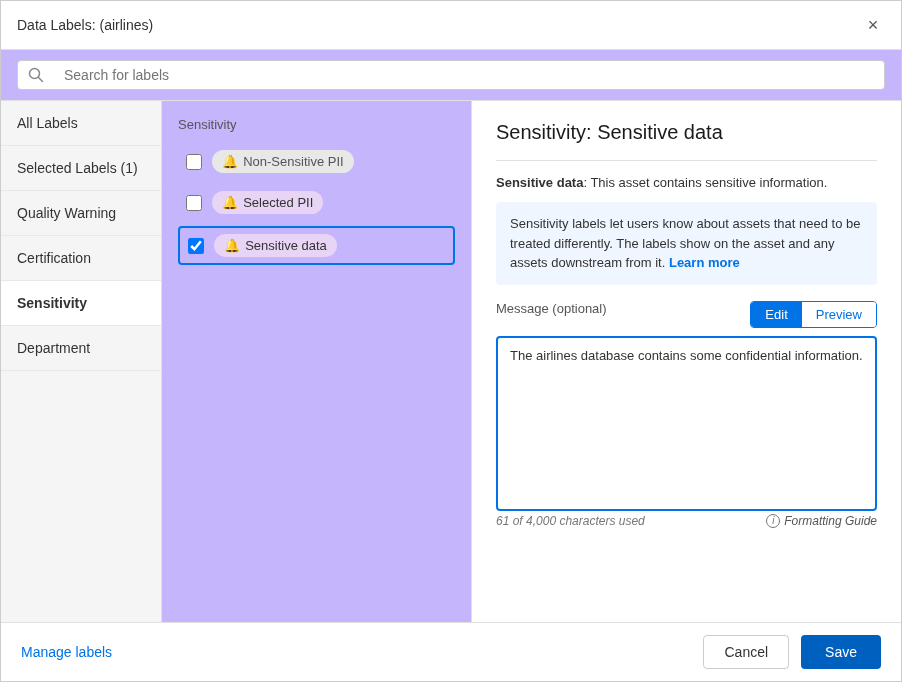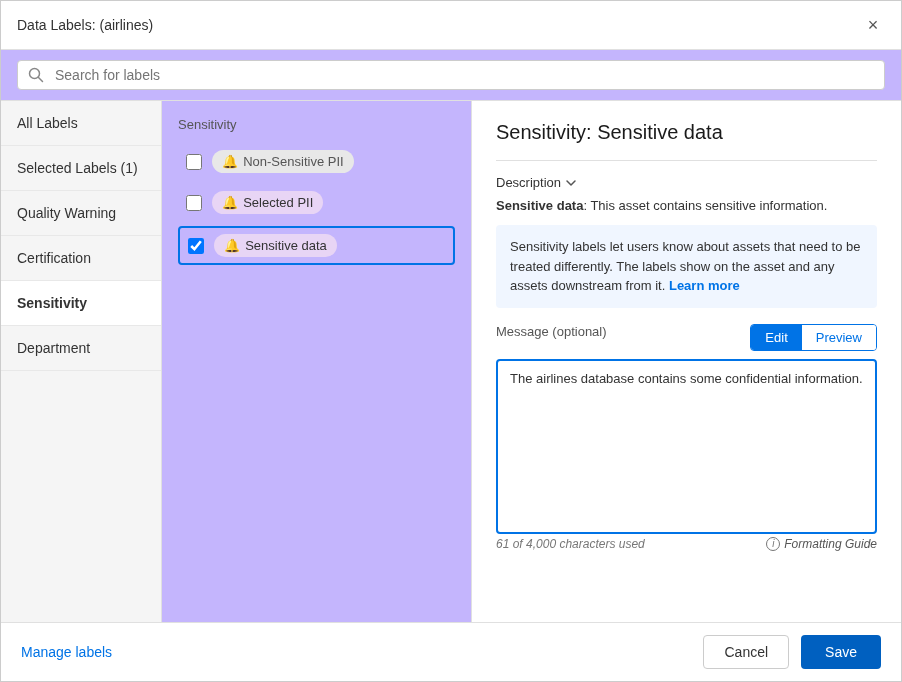--- a/index.html
+++ b/index.html
@@ -47,21 +47,21 @@
       padding: 10px 16px;
       border-bottom: 1px solid #e0e0e0;
       flex-shrink: 0;
     }
     .search-input-wrapper {
       display: flex;
       align-items: flex-end;
       border: 1px solid #ccc;
       border-radius: 4px;
       padding: 6px 10px;
-      gap: 11px;
+      gap: 20px;
       background: #fff;
     }
     .search-input-wrapper input {
       border: none;
       outline: none;
       flex: 1;
       font-size: 14px;
       color: #333;
     }
     .search-icon-svg { color: #888; flex-shrink: 0; }
@@ -371,26 +371,20 @@
           <span class="label-icon">🔔</span>
           <span>Sensitive data</span>
         </div>
       </div>
     </div>
 
     <div class="detail-panel">
       <div class="detail-title">Sensitivity: Sensitive data</div>
       <hr class="detail-divider">
 
-      <div class="description-toggle">
-        <span>Description</span>
-        <svg width="12" height="12" viewBox="0 0 12 12">
-          <polyline points="2,4 6,8 10,4" fill="none" stroke="#555" stroke-width="1.5" stroke-linecap="round" stroke-linejoin="round"></polyline>
-        </svg>
-      </div>
 
       <div class="description-content">
         <span class="bold">Sensitive data</span><span>: This asset contains sensitive information.</span>
       </div>
 
       <div class="info-box">
         <span>Sensitivity labels let users know about assets that need to be treated differently. The labels show on the asset and any assets downstream from it.</span>
         <a href="#">Learn more</a>
       </div>
 

